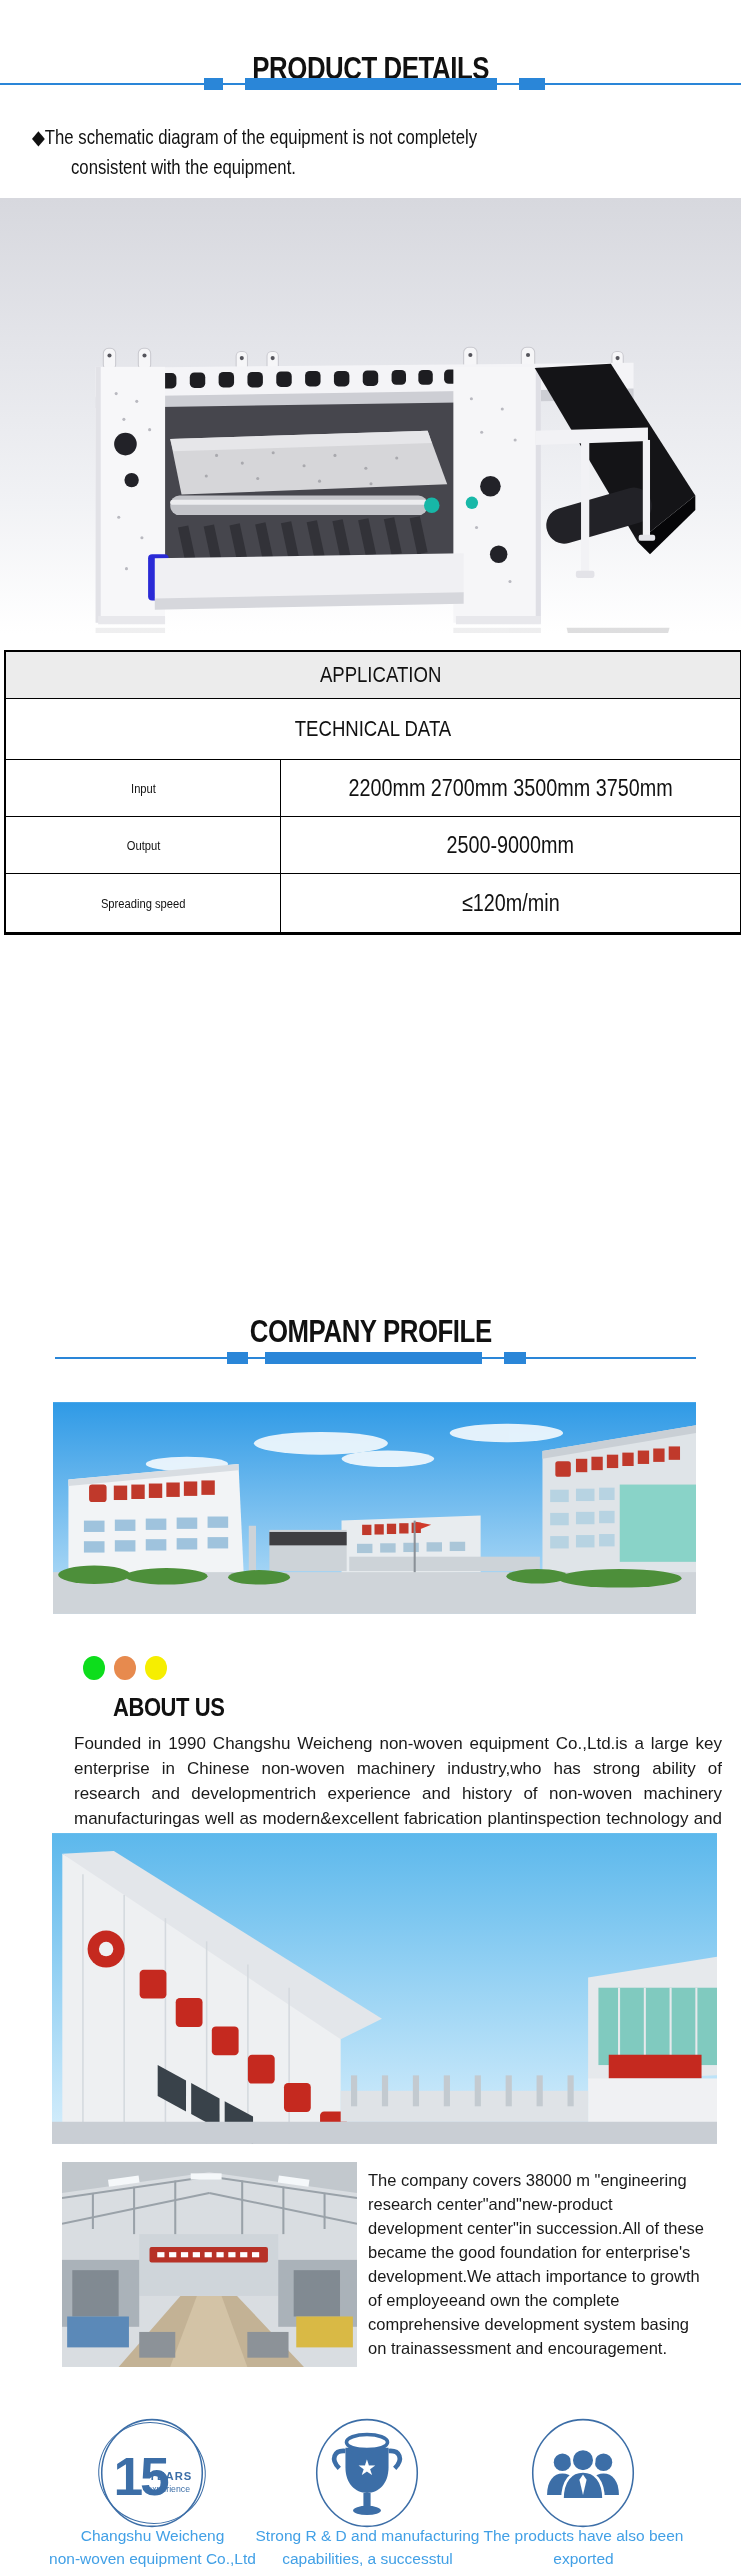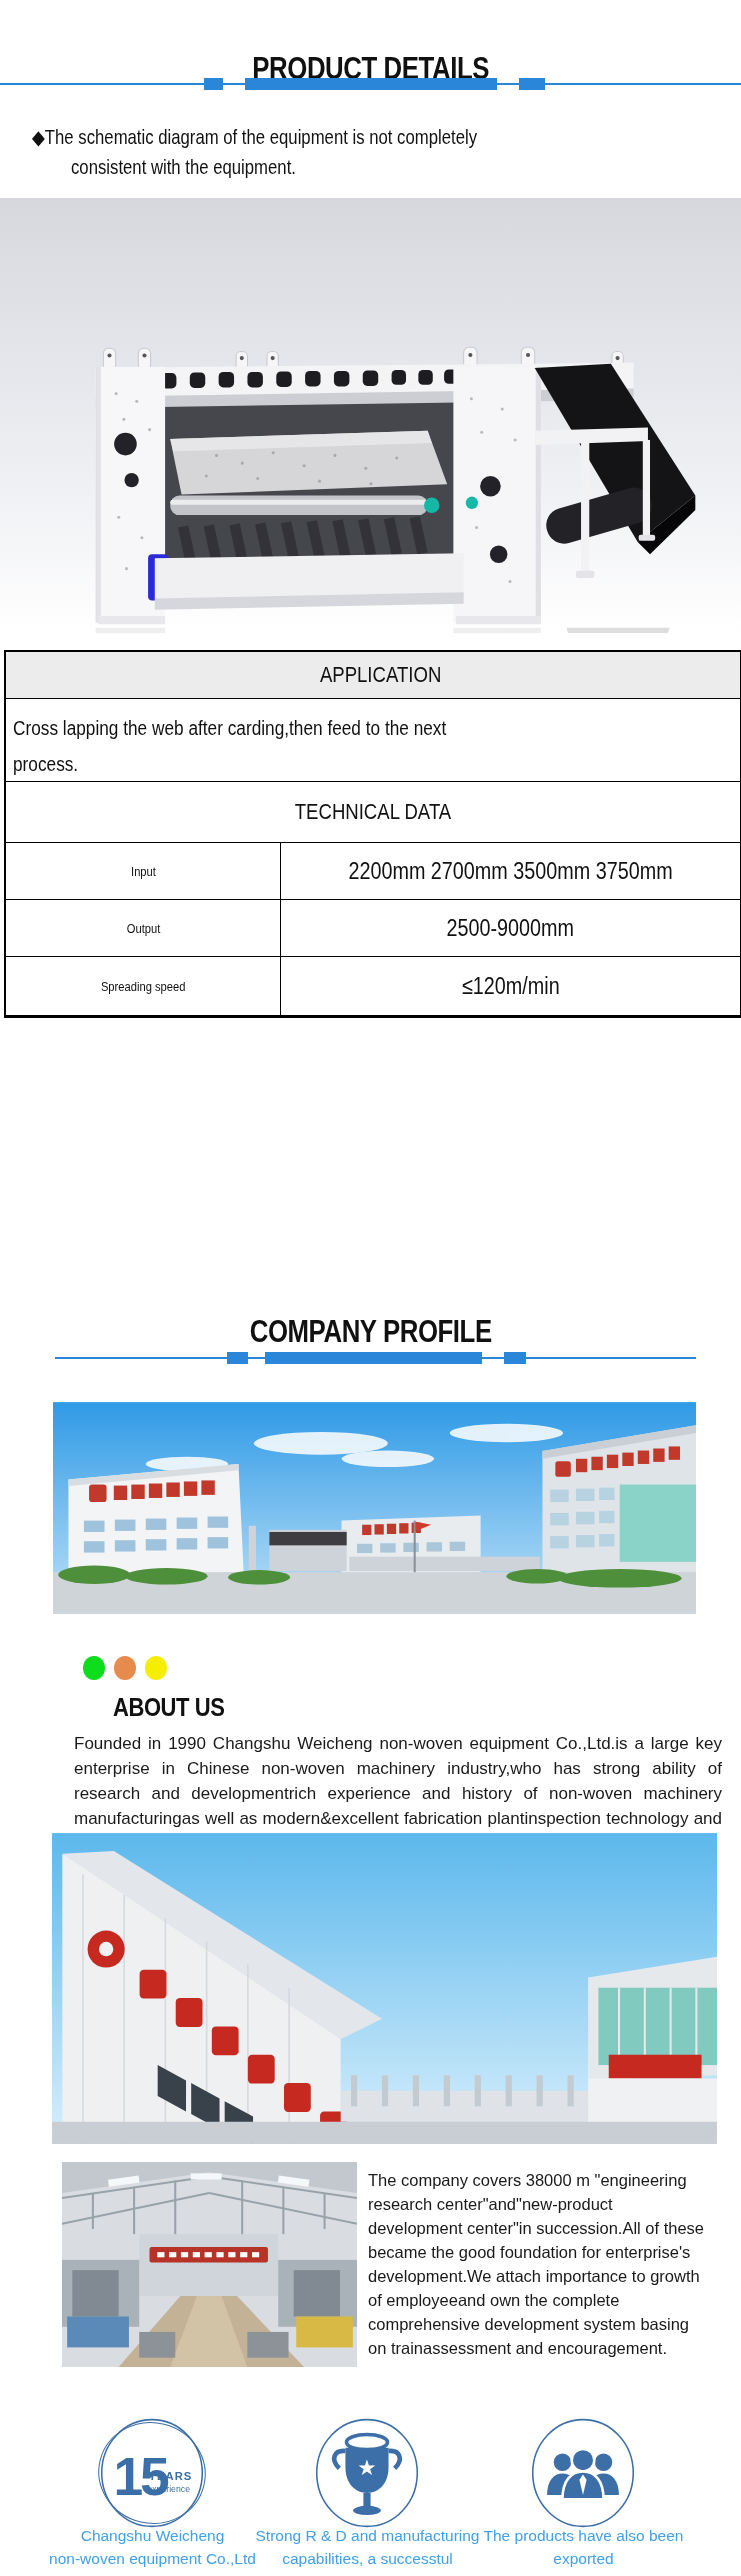--- a/index.html
+++ b/index.html
@@ -178,26 +178,20 @@
       <polygon points="300,778 900,766 900,788 300,800" fill="#d6d7dc"></polygon>
       <rect x="190" y="812" width="130" height="16" fill="#e8e8ec"></rect>
       <rect x="885" y="812" width="165" height="16" fill="#e8e8ec"></rect>
     </svg>
   </div>
 
   <div class="abs" id="techtable">
     <div class="trow thead" style="height:47px;background:#ececec;padding-left:15px;">
       <span class="cond">APPLICATION</span>
     </div>
-    <div class="trow" style="height:83px;">
-      <div style="padding:11.3px 0 0 7.2px;font-size:19.6px;line-height:36px;">
-        <div><span class="condL">Cross lapping the web after carding,then feed to the next</span></div>
-        <div><span class="condL">process.</span></div>
-      </div>
-    </div>
     <div class="trow thead" style="height:61px;">
       <span class="cond">TECHNICAL DATA</span>
     </div>
     <div class="trow split" style="height:57px;">
       <div class="cell-l">
           <span class="cond">Input</span>
         </div>
       <div class="cell-r">
           <span class="cond">2200mm 2700mm 3500mm 3750mm</span>
         </div>

